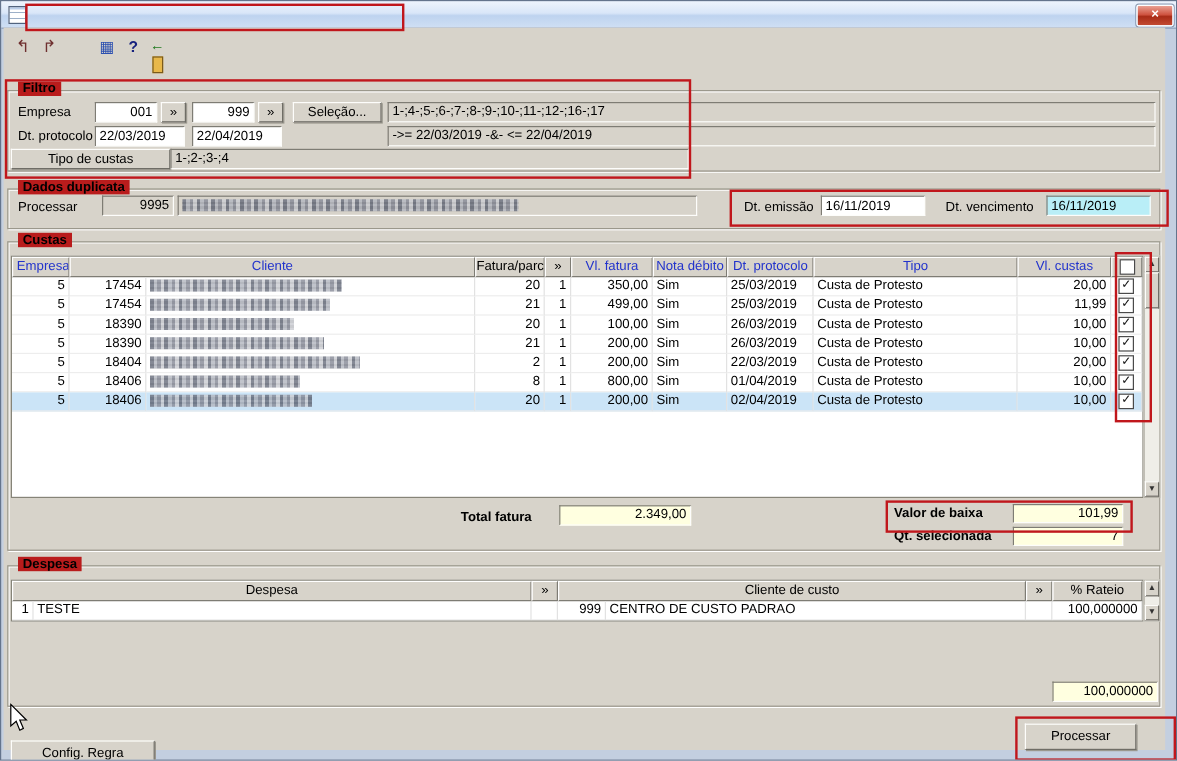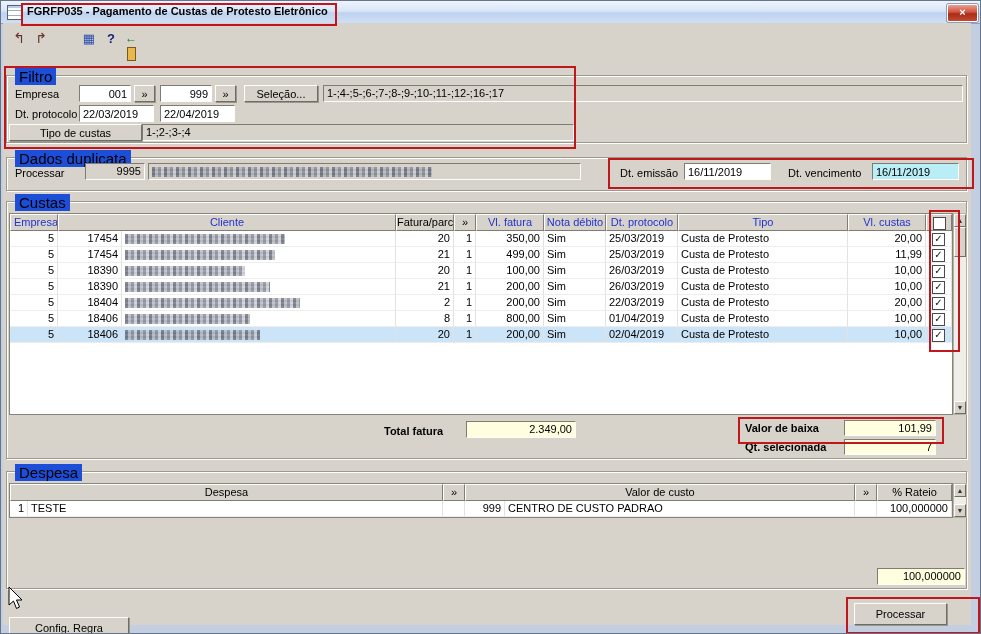--- a/index.html
+++ b/index.html
@@ -22,21 +22,21 @@
   .tb{position:absolute;top:29px;width:20px;height:18px;text-align:center;line-height:17px;cursor:pointer;}
   .tb1,.tb2{color:#6e2f2f;font-size:14px;}
   .tb3{color:#2b4fb0;font-size:13px;}
   .tb4{color:#16217e;font-weight:bold;font-size:13px;}
   .tb5{color:#1f7a1f;font-weight:bold;font-size:12px;}
   .tb5::after{content:"";display:inline-block;width:7px;height:12px;background:#e8b84a;border:1px solid #7a5a1c;
     margin-left:1px;vertical-align:-2px;}
 
   
   .grp{position:absolute;border:1px solid #9b988c;box-shadow:inset 1px 1px 0 #fff,1px 1px 0 #fff;box-sizing:border-box;}
-  .leg{position:absolute;top:-8px;left:8px;background:#1d4ed8;padding:0 4px;font-size:15px;font-weight:normal;white-space:nowrap;}
+  .leg{position:absolute;top:-8px;left:8px;background:#b91c1c;padding:0 4px;font-size:11px;font-weight:bold;white-space:nowrap;}
 
   .lbl{position:absolute;white-space:nowrap;font-size:11px;}
   .b{font-weight:bold;}
 
   .inp,.ro,.calc{position:absolute;box-sizing:border-box;font-size:11px;font-family:inherit;
     border:1px solid;border-color:#7e7c74 #fdfdfb #fdfdfb #7e7c74;padding:1px 3px;outline:none;}
   .inp{background:#fff;}
   .ro{background:#d7d3ca;overflow:hidden;white-space:nowrap;}
   .calc{background:#ffffe0;text-align:right;}
   .right{text-align:right;}
@@ -83,21 +83,20 @@
 
   .cursor{position:absolute;left:6px;top:585px;z-index:60;pointer-events:none;}
 </style>
 </head>
 <body>
 
 <div class="window">
 
   <div class="titlebar">
     <span class="app-icon"></span>
-    <span class="title-text">FGRFP035 - Pagamento de Custas de Protesto Eletrônico</span>
     <span class="close-btn">×</span>
   </div>
 
   <div class="client"></div>
 
   <span class="tb tb1" style="left:8px;">↰</span>
   <span class="tb tb2" style="left:30px;">↱</span>
   <span class="tb tb3" style="left:78px;">▦</span>
   <span class="tb tb4" style="left:100px;">?</span>
   <span class="tb tb5" style="left:120px;">←</span>
@@ -109,20 +108,21 @@
   <input class="inp right" style="left: 78px; top: 84px; width: 52px; height: 17px;" value="001">
   <span class="btn" style="left:133px;top:84px;width:21px;height:17px;">»</span>
   <input class="inp right" style="left: 159px; top: 84px; width: 52px; height: 17px;" value="999">
   <span class="btn" style="left:214px;top:84px;width:21px;height:17px;">»</span>
   <span class="btn" style="left:243px;top:84px;width:74px;height:17px;">Seleção...</span>
   <div class="ro" style="left:322px;top:84px;width:640px;height:17px;">1-;4-;5-;6-;7-;8-;9-;10-;11-;12-;16-;17</div>
 
   <span class="lbl" style="left:14px;top:107px;">Dt. protocolo</span>
   <input class="inp" style="left: 78px; top: 104px; width: 75px; height: 17px;" value="22/03/2019">
   <input class="inp" style="left: 159px; top: 104px; width: 75px; height: 17px;" value="22/04/2019">
+  <div class="ro" style="left:322px;top:104px;width:640px;height:17px;">-&gt;= 22/03/2019 -&amp;- &lt;= 22/04/2019</div>
 
   <span class="btn" style="left:8px;top:123px;width:133px;height:17px;">Tipo de custas</span>
   <div class="ro" style="left:141px;top:123px;width:432px;height:17px;">1-;2-;3-;4</div>
 
   <div class="grp" style="left:5px;top:156px;width:961px;height:34px;">
     <span class="leg">Dados duplicata</span>
   </div>
   <span class="lbl" style="left:14px;top:166px;">Processar</span>
   <div class="ro right" style="left:84px;top:162px;width:60px;height:17px;">9995</div>
   <div class="ro" style="left:147px;top:162px;width:433px;height:17px;">
@@ -258,21 +258,21 @@
   <div class="calc" style="left:843px;top:438px;width:92px;height:16px;">7</div>
 
   <div class="grp" style="left:5px;top:470px;width:961px;height:118px;">
     <span class="leg">Despesa</span>
   </div>
 
   <div class="grid" style="left:8px;top:482px;width:944px;height:35px;">
     <div class="ghead">
       <div class="gh dh-despesa">Despesa</div>
       <div class="gh dh-arr">»</div>
-      <div class="gh dh-cc">Valor de custo</div>
+      <div class="gh dh-cc">Cliente de custo</div>
       <div class="gh dh-arr">»</div>
       <div class="gh dh-rateio">% Rateio</div>
     </div>
     <div class="grow">
       <div class="gc num d-code">1</div>
       <div class="gc d-name">TESTE</div>
       <div class="gc d-arr"></div>
       <div class="gc num d-cc-code">999</div>
       <div class="gc d-cc-name">CENTRO DE CUSTO PADRAO</div>
       <div class="gc d-arr"></div>

